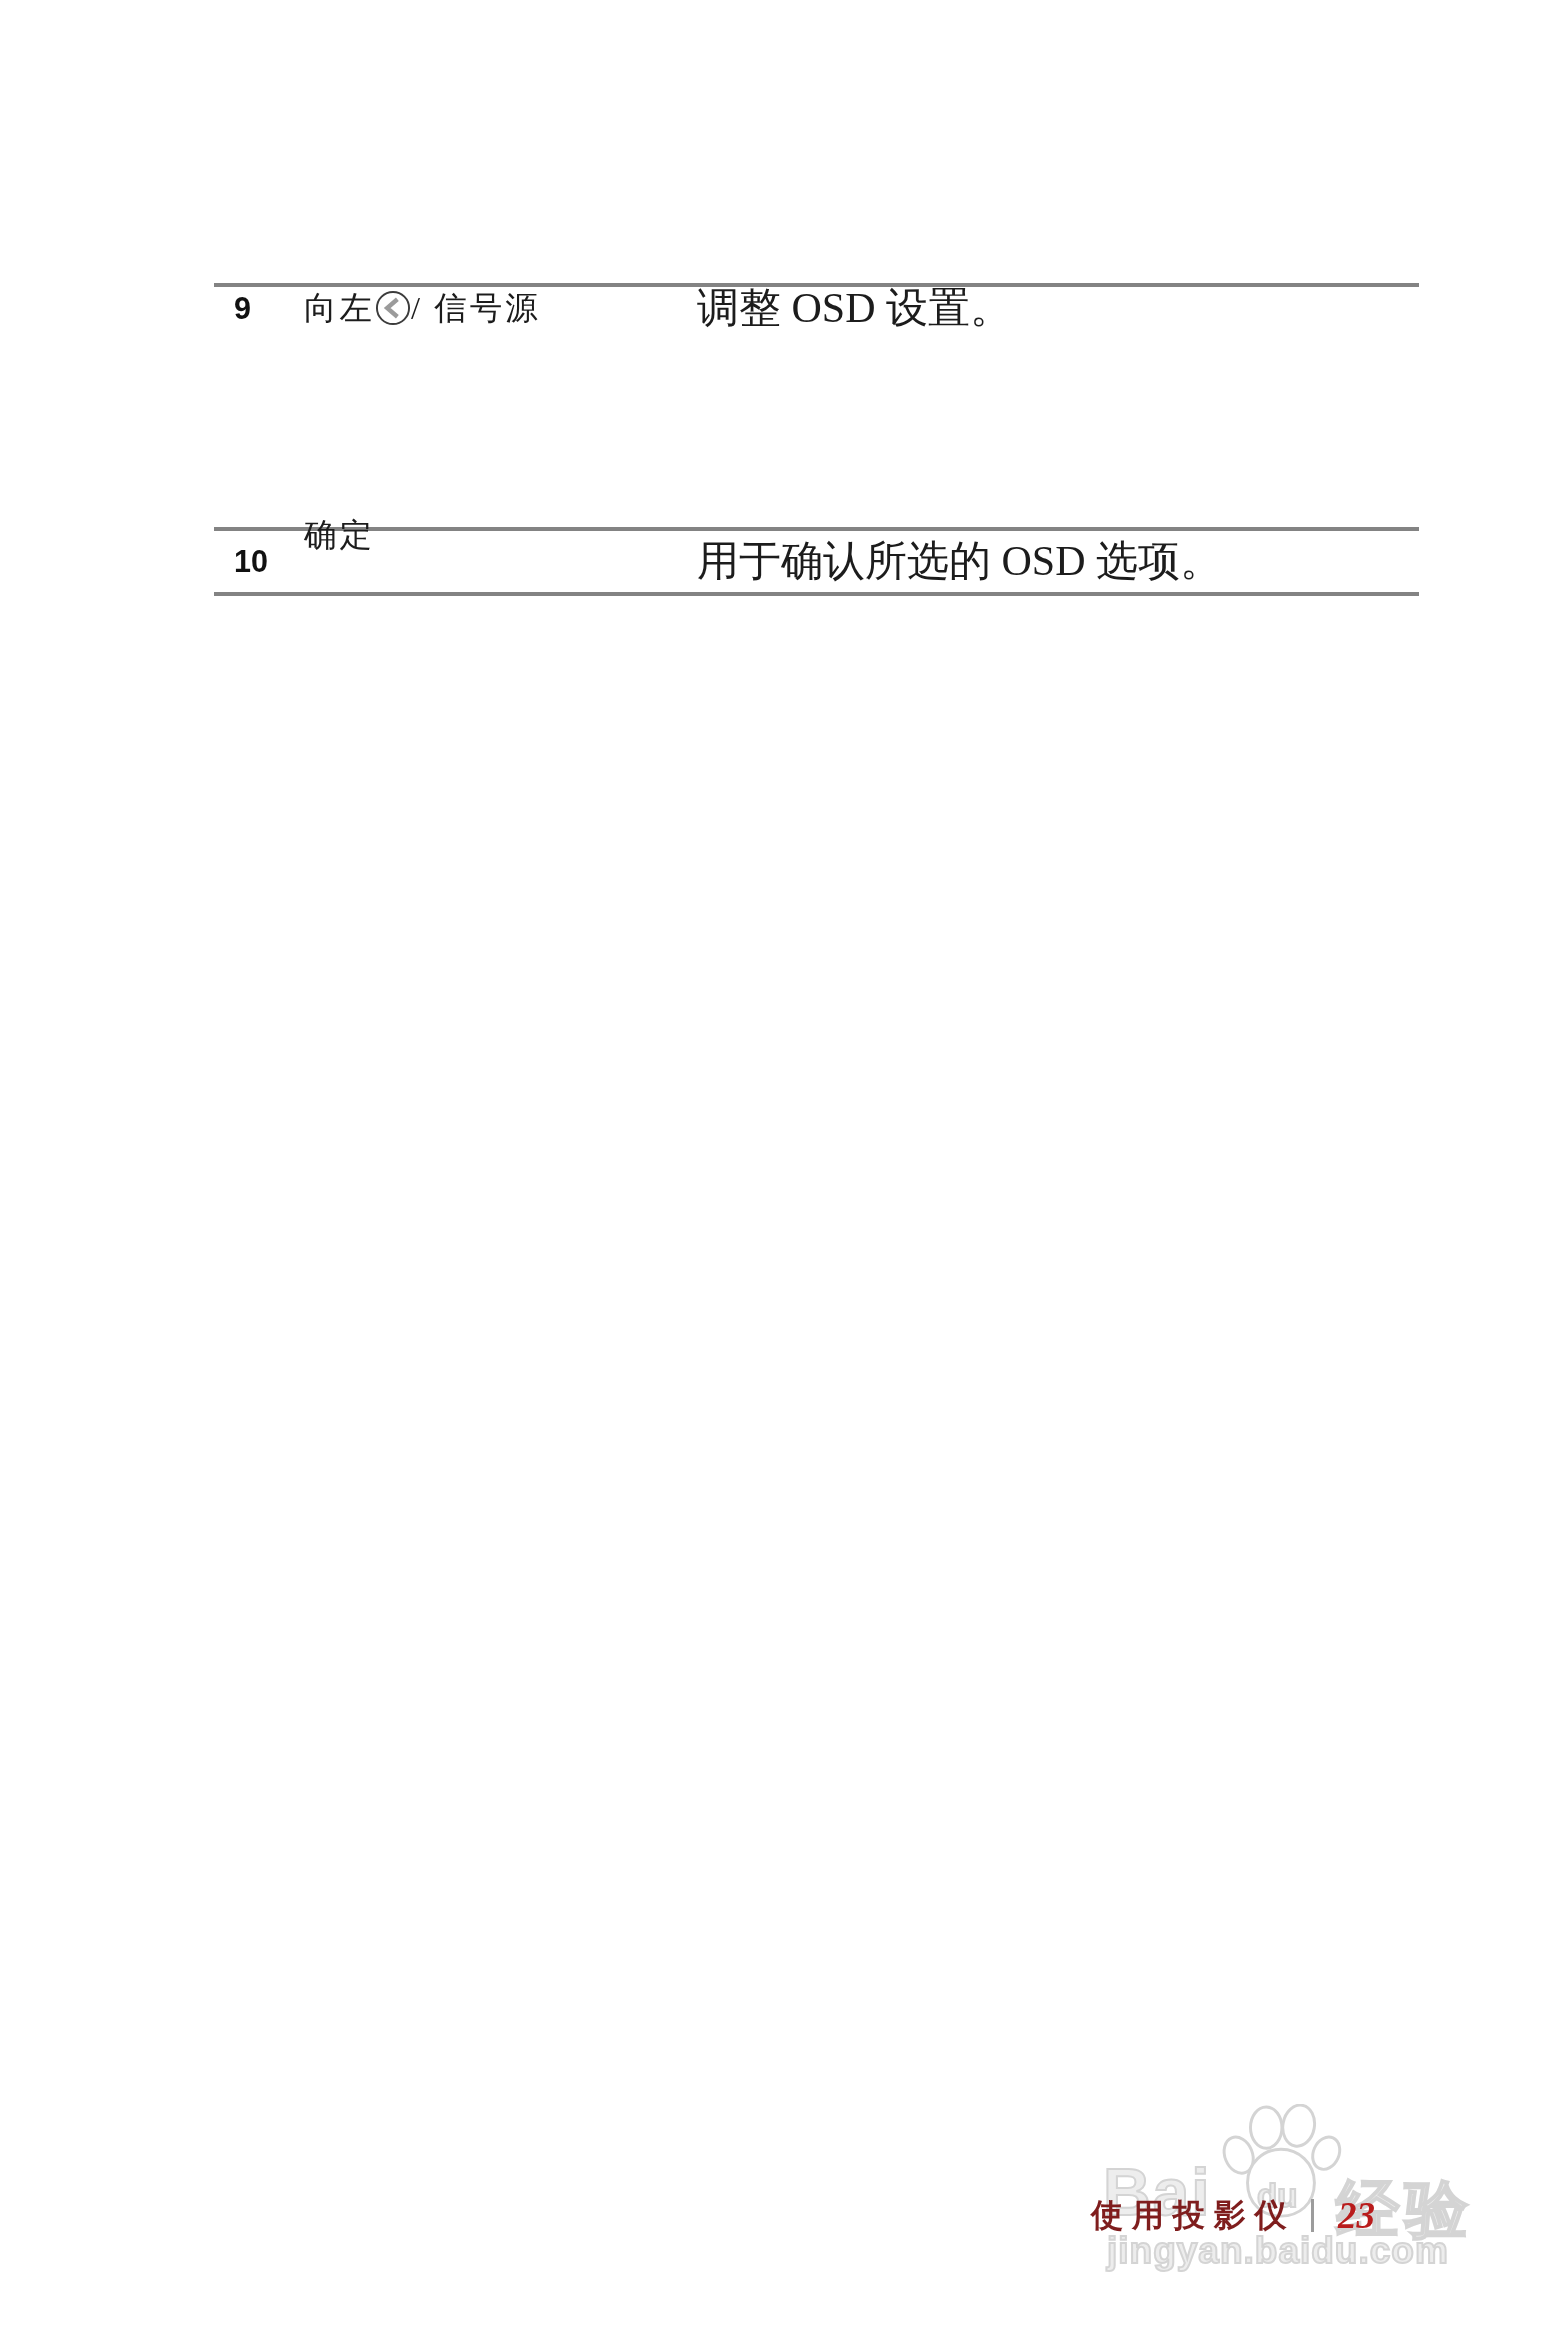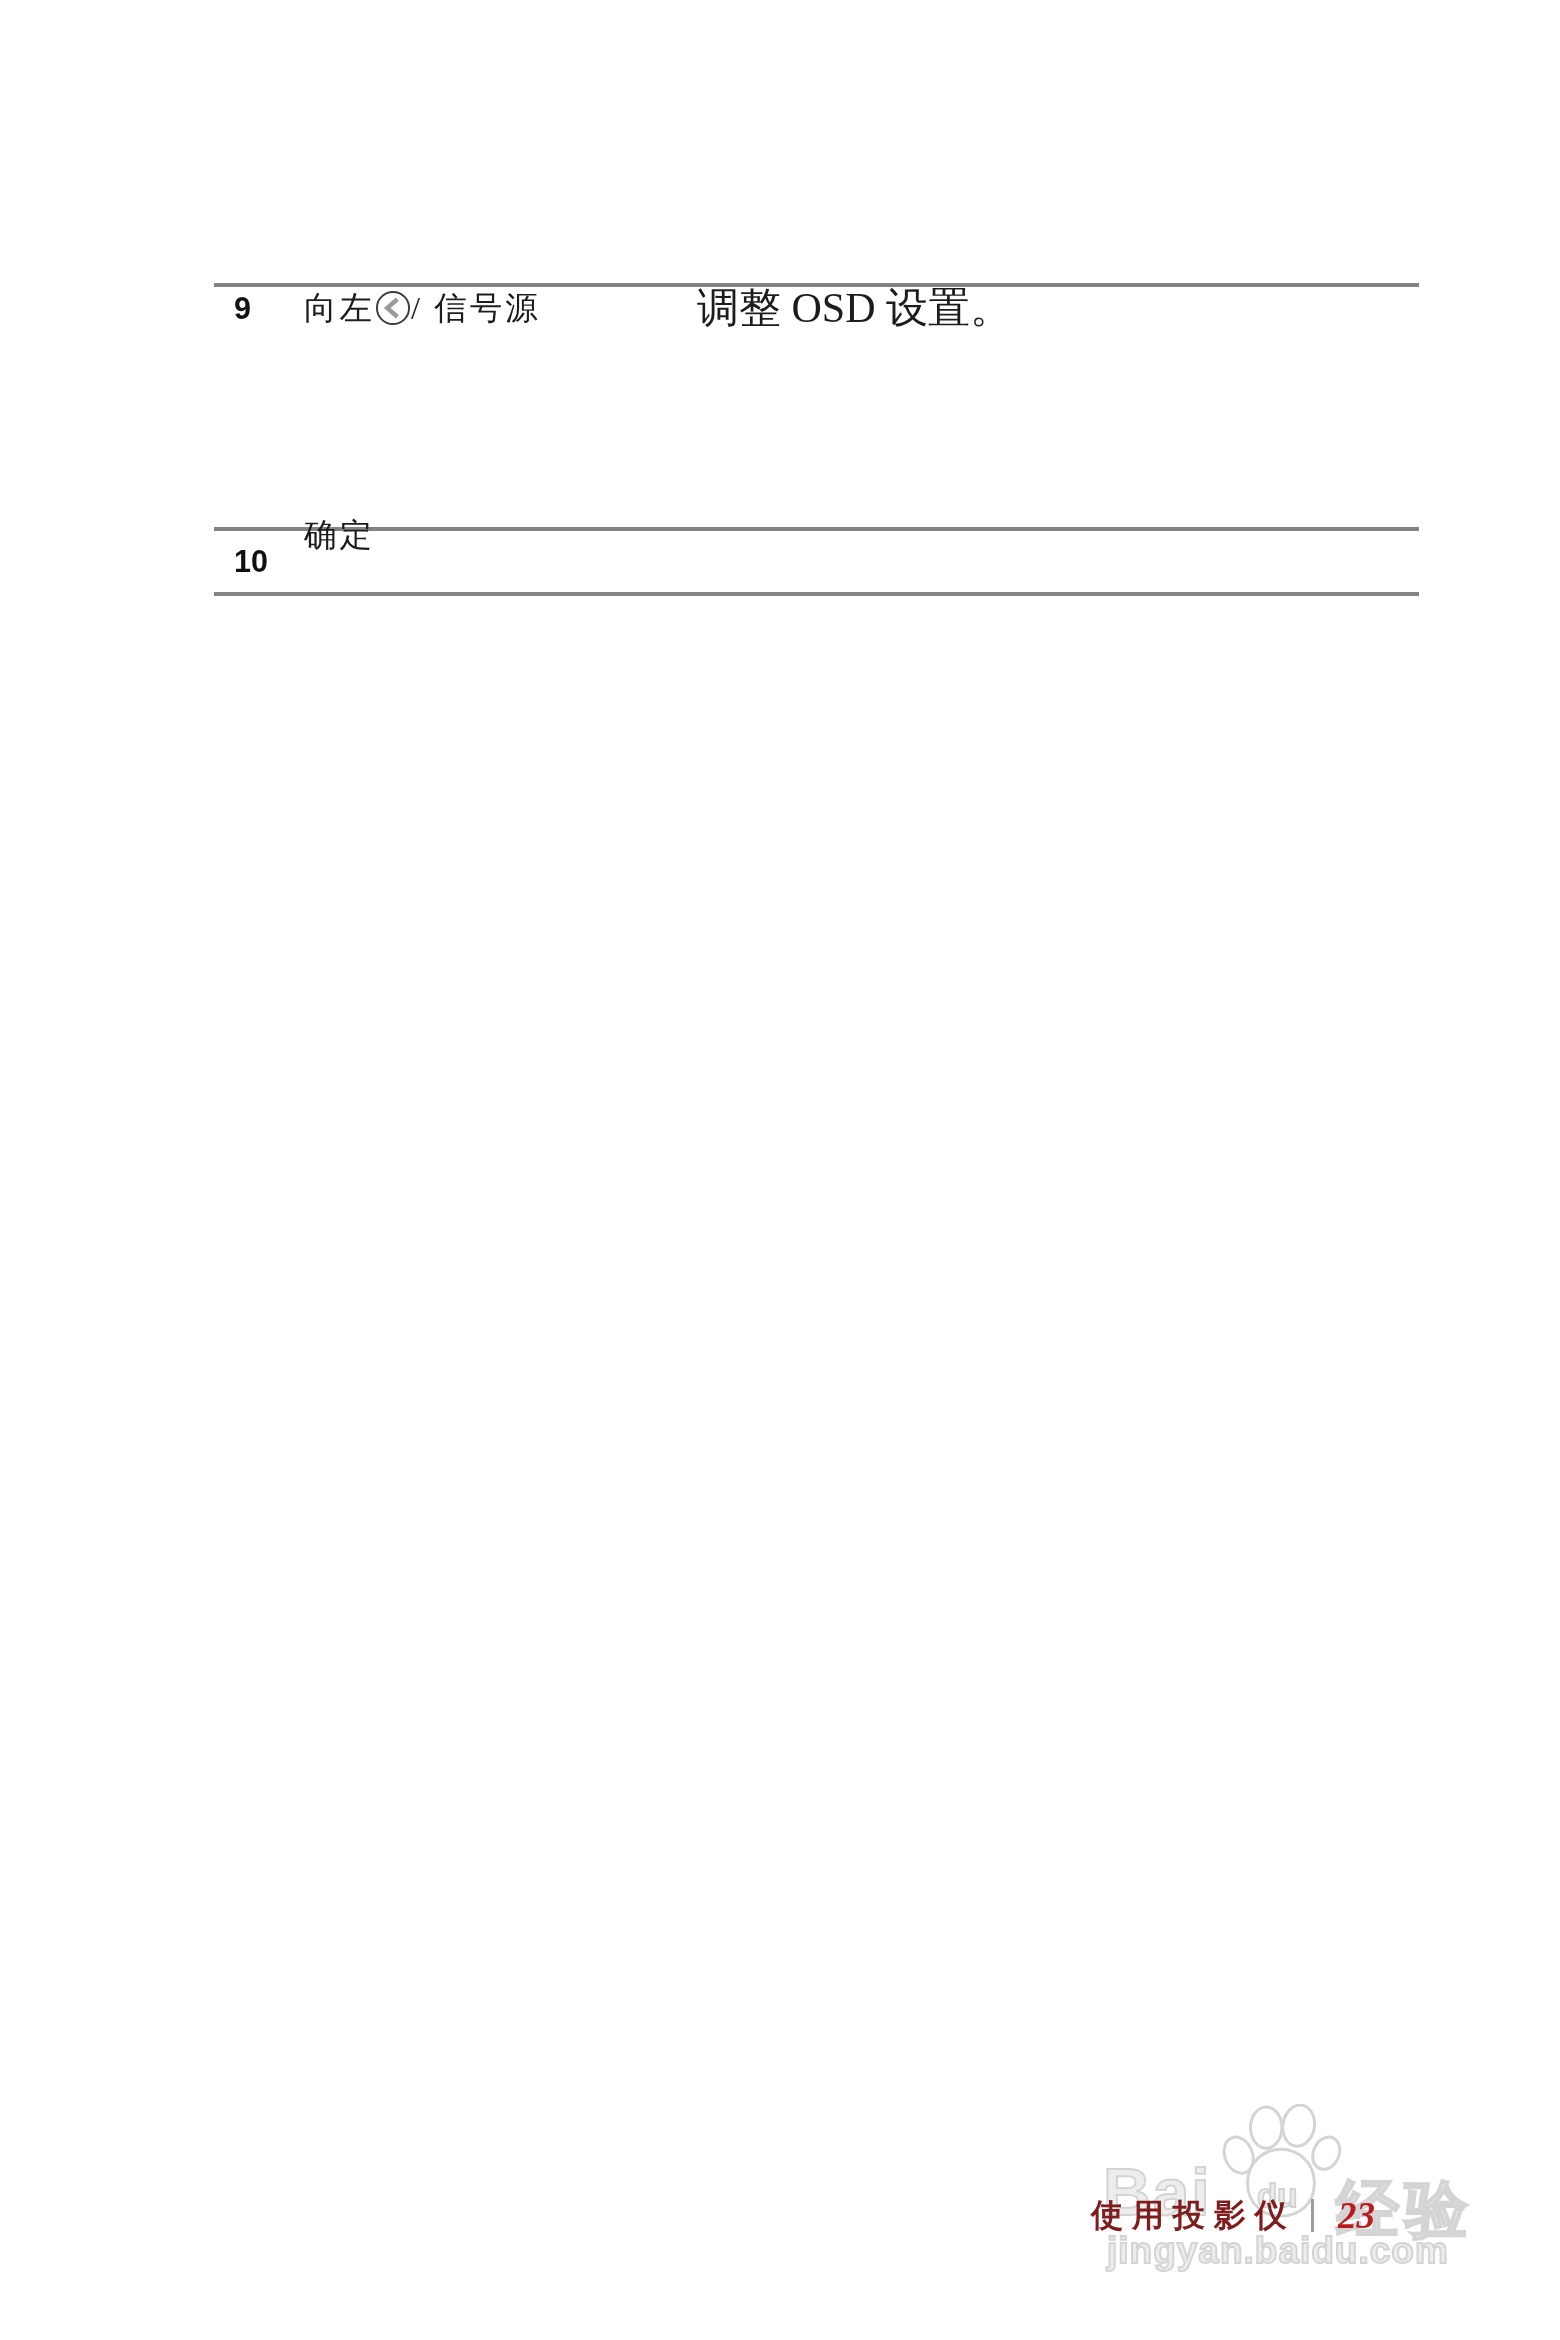--- a/index.html
+++ b/index.html
@@ -137,20 +137,21 @@
         <polyline points="23,9.5 12.5,18.5 23,27.5" fill="none" stroke="#9b9b9b" stroke-width="4.5"></polyline>
       </svg>
     </span><span>/ 信号源</span>
   </div>
 
   <div class="cell-desc desc-9-line1">调整 OSD 设置。</div>
 
 
   <div class="cell-num num-10">10</div>
   <div class="cell-label label-10">确定</div>
+  <div class="cell-desc desc-10">用于确认所选的 OSD 选项。</div>
 
   <div class="wm wm-bai">Bai</div>
   <div class="wm-paw">
     <svg width="134" height="120" viewBox="0 0 136 122">
       <g fill="#ffffff" stroke="#d4d4d4" stroke-width="3">
         <ellipse cx="27" cy="52" rx="14" ry="19" transform="rotate(-22 27 52)"></ellipse>
         <ellipse cx="55" cy="24" rx="16" ry="21"></ellipse>
         <ellipse cx="88" cy="22" rx="16" ry="21" transform="rotate(10 88 22)"></ellipse>
         <ellipse cx="116" cy="50" rx="13" ry="17" transform="rotate(24 116 50)"></ellipse>
         <path d="M70,46 C88,46 104,60 104,80 C104,102 88,114 70,114 C52,114 36,102 36,80 C36,60 52,46 70,46 Z"></path>

